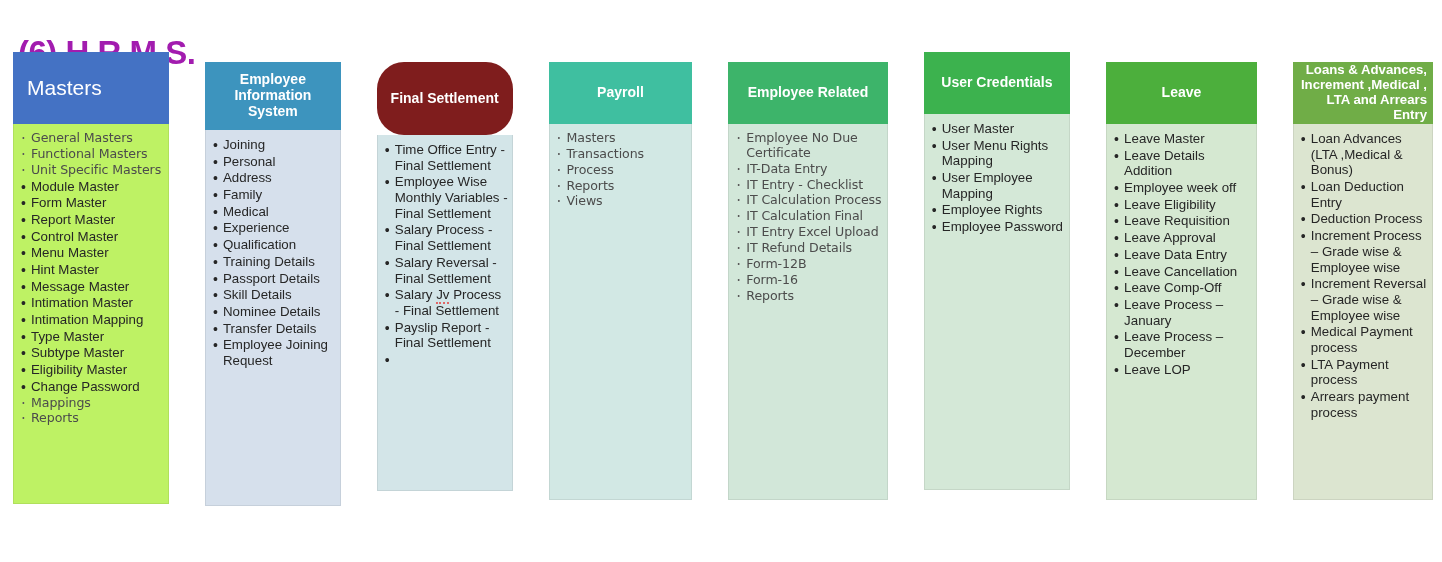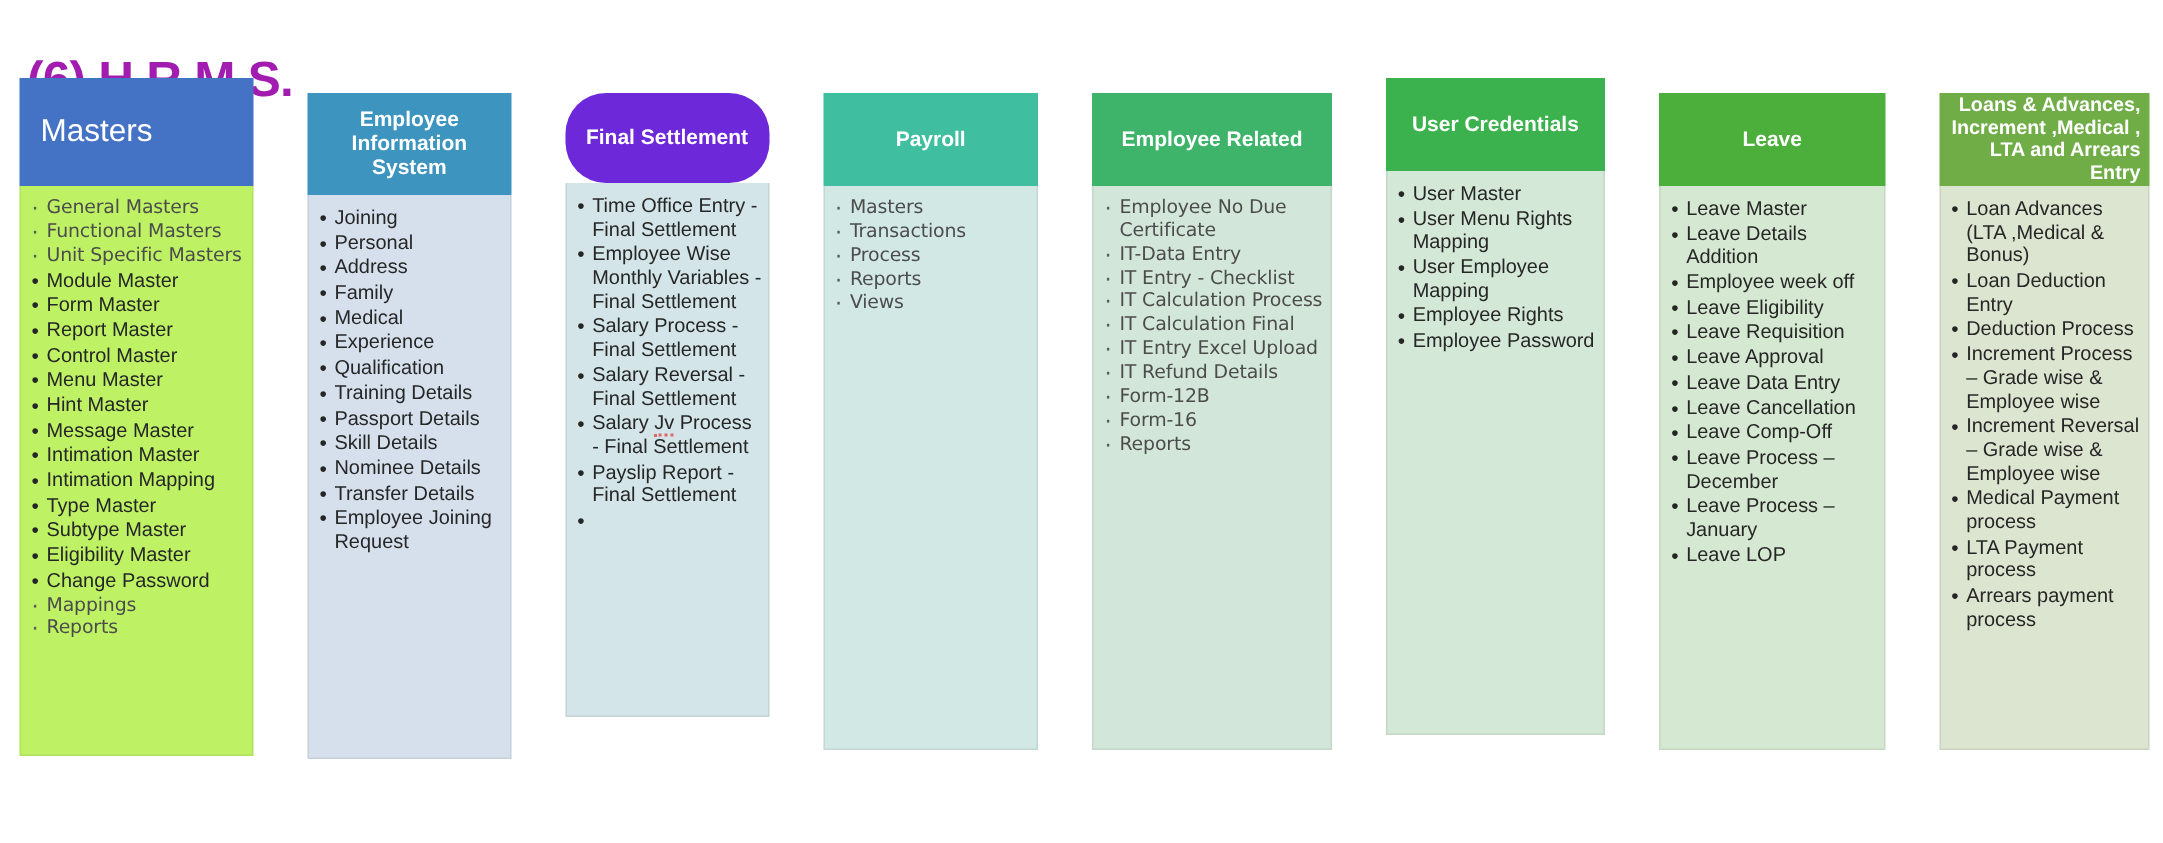--- a/index.html
+++ b/index.html
@@ -165,21 +165,21 @@
           <li class="b-dot"><span class="bl"></span><span>Training Details</span></li>
           <li class="b-dot"><span class="bl"></span><span>Passport Details</span></li>
           <li class="b-dot"><span class="bl"></span><span>Skill Details</span></li>
           <li class="b-dot"><span class="bl"></span><span>Nominee Details</span></li>
           <li class="b-dot"><span class="bl"></span><span>Transfer Details</span></li>
           <li class="b-dot"><span class="bl"></span><span>Employee Joining Request</span></li>
         </ul>
       </div>
     </div>
     <div class="column" style="width: 155px; margin-right: 20px; margin-top: 10px;">
-      <div class="col-header" style="background: #6d28d9; height: 60px; font-size: 14px; border-radius: 27px;">
+      <div class="col-header" style="background: #7f1d1d; height: 73px; font-size: 14px; border-radius: 27px;">
         <span>Final Settlement</span>
       </div>
       <div class="col-body" style="background: rgb(211, 229, 232); height: 356px;">
         <ul class="items">
           <li class="b-dot"><span class="bl"></span><span>Time Office Entry - Final Settlement</span></li>
           <li class="b-dot"><span class="bl"></span><span>Employee Wise Monthly Variables - Final Settlement</span></li>
           <li class="b-dot"><span class="bl"></span><span>Salary Process - Final Settlement</span></li>
           <li class="b-dot"><span class="bl"></span><span>Salary Reversal - Final Settlement</span></li>
           <li class="b-dot"><span class="bl"></span><span>Salary <span class="misspelled">Jv</span> Process - Final Settlement</span></li>
           <li class="b-dot"><span class="bl"></span><span>Payslip Report - Final Settlement</span></li>
@@ -242,22 +242,22 @@
         <ul class="items">
           <li class="b-dot"><span class="bl"></span><span>Leave Master</span></li>
           <li class="b-dot"><span class="bl"></span><span>Leave Details Addition</span></li>
           <li class="b-dot"><span class="bl"></span><span>Employee week off</span></li>
           <li class="b-dot"><span class="bl"></span><span>Leave Eligibility</span></li>
           <li class="b-dot"><span class="bl"></span><span>Leave Requisition</span></li>
           <li class="b-dot"><span class="bl"></span><span>Leave Approval</span></li>
           <li class="b-dot"><span class="bl"></span><span>Leave Data Entry</span></li>
           <li class="b-dot"><span class="bl"></span><span>Leave Cancellation</span></li>
           <li class="b-dot"><span class="bl"></span><span>Leave Comp-Off</span></li>
+          <li class="b-dot"><span class="bl"></span><span>Leave Process – January</span></li>
           <li class="b-dot"><span class="bl"></span><span>Leave Process – December</span></li>
-          <li class="b-dot"><span class="bl"></span><span>Leave Process – January</span></li>
           <li class="b-dot"><span class="bl"></span><span>Leave LOP</span></li>
         </ul>
       </div>
     </div>
     <div class="column" style="width: 160px; margin-right: 0px; margin-top: 10px;">
       <div class="col-header" style="background: rgb(112, 173, 71); height: 62px; font-size: 13.2px; text-align: right;">
         <span>Loans &amp; Advances, Increment ,Medical , LTA and Arrears Entry</span>
       </div>
       <div class="col-body" style="background: rgb(220, 229, 208); height: 376px;">
         <ul class="items">

